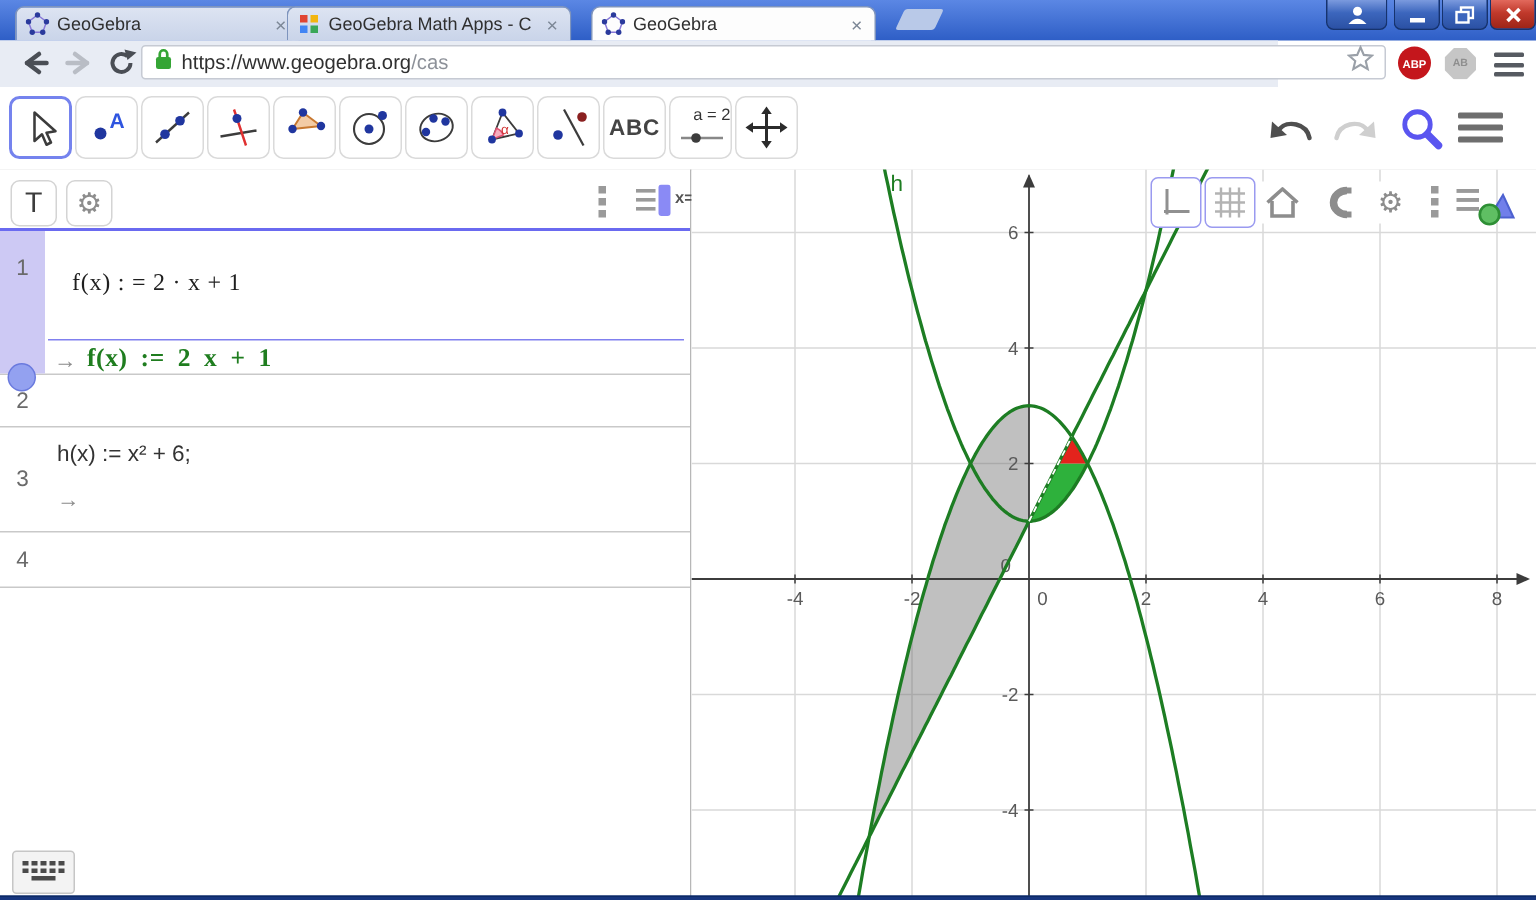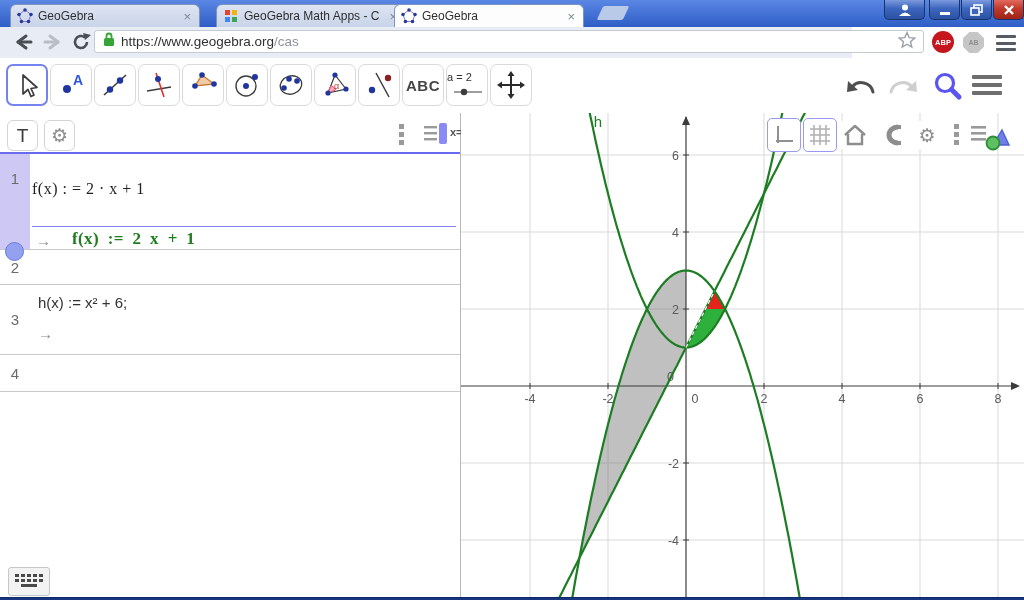--- a/index.html
+++ b/index.html
@@ -36,21 +36,21 @@
     clip-path:polygon(30% 0,70% 0,100% 30%,100% 70%,70% 100%,30% 100%,0 70%,0 30%);}
   .hamb{position:absolute;width:20px;height:16px;display:flex;flex-direction:column;justify-content:space-between;}
   .hamb div{height:3px;background:#565a61;border-radius:1px;}
   
   #ggbbar{position:absolute;left:0;top:58px;width:1024px;height:55px;background:#fff;
     border-bottom:1px solid #d2d2d2;}
   .tool{position:absolute;top:6px;width:42px;height:42px;background:#fff;border:1px solid #dadada;
     border-radius:7px;box-sizing:border-box;display:flex;align-items:center;justify-content:center;}
   .tool.selected{border:2px solid #7583ee;}
   .tool .lab{font-size:15px;color:#444;font-weight:bold;letter-spacing:.5px;}
-  .sliderlab{font-size:11px;color:#333;position:absolute;top:6px;left:0;right:0;text-align:left;}
+  .sliderlab{font-size:11px;color:#333;position:absolute;top:6px;left:0;right:0;text-align:right;}
   
   #cas{position:absolute;left:0;top:113px;width:461px;height:487px;background:#fff;
     border-right:1px solid #b7b7b7;box-sizing:border-box;}
   .casbtn{position:absolute;top:7px;width:31px;height:31px;border:1px solid #d4d4d4;border-radius:6px;
     background:#fff;display:flex;align-items:center;justify-content:center;box-sizing:border-box;}
   #cas-divider{position:absolute;left:0;top:39px;width:100%;height:2px;background:#6a6af0;}
   .casrow{position:absolute;left:0;width:460px;border-bottom:1px solid #c9c9c9;box-sizing:border-box;}
   .gutter{position:absolute;left:0;top:0;bottom:0;width:30px;}
   .rownum{position:absolute;left:0;width:30px;text-align:center;font-size:15px;color:#6a6a6a;}
   .serif{font-family:"Liberation Serif",serif;}
@@ -89,21 +89,21 @@
             <circle cx="8" cy="2" r="1.8" fill="#2a3a9c"></circle>
             <circle cx="14" cy="6.5" r="1.8" fill="#2a3a9c"></circle>
             <circle cx="11.5" cy="13.5" r="1.8" fill="#2a3a9c"></circle>
             <circle cx="4.5" cy="13.5" r="1.8" fill="#2a3a9c"></circle>
             <circle cx="2" cy="6.5" r="1.8" fill="#2a3a9c"></circle>
           </svg>
       </span>
       <span class="tab-title">GeoGebra</span>
       <span class="tab-close">×</span>
     </div>
-    <div class="tab" style="left:216px">
+    <div class="tab" style="left:191px">
       <span class="favicon">
         <svg width="16" height="16">
             <rect x="2" y="2" width="5" height="5" fill="#e04433"></rect>
             <rect x="9" y="2" width="5" height="5" fill="#f2b50f"></rect>
             <rect x="2" y="9" width="5" height="5" fill="#4285f4"></rect>
             <rect x="9" y="9" width="5" height="5" fill="#3aa757"></rect>
           </svg>
       </span>
       <span class="tab-title">GeoGebra Math Apps - C</span>
       <span class="tab-close">×</span>
@@ -320,24 +320,24 @@
           <rect x="15" y="0" width="8" height="21" rx="2" fill="#8a8af5"></rect>
         </svg>
       <span style="position:absolute;left:26px;top:3px;font-size:11px;font-weight:bold;color:#555">x=</span>
     </span>
     <div id="cas-divider"></div>
 
     <div class="casrow" id="r1" style="top:41px;height:96px">
       <div class="gutter"></div>
       <div class="rownum" style="top:16px">1</div>
       <div id="marble"></div>
-      <div class="serif" style="position:absolute;left:32px;top:26px;font-size:16px;color:#1f1f1f;letter-spacing:.5px">f(x) : = 2 · x + 1</div>
+      <div class="serif" style="position:absolute;left:48px;top:26px;font-size:16px;color:#1f1f1f;letter-spacing:.5px">f(x) : = 2 · x + 1</div>
       <div class="inputline"></div>
       <span class="out-arrow" style="position:absolute;left:36px;top:78px">→</span>
-      <span class="green-out serif" style="position:absolute;left:72px;top:75px">f(x) := 2 x + 1</span>
+      <span class="green-out serif" style="position:absolute;left:58px;top:75px">f(x) := 2 x + 1</span>
     </div>
 
     <div class="casrow" style="top:137px;height:35px">
       <div class="rownum" style="top:9px">2</div>
     </div>
 
     <div class="casrow" style="top:172px;height:70px">
       <div class="rownum" style="top:26px">3</div>
       <div style="position:absolute;left:38px;top:9px;font-size:15px;color:#333">h(x) := x² + 6;</div>
       <span class="out-arrow" style="position:absolute;left:38px;top:40px">→</span>

